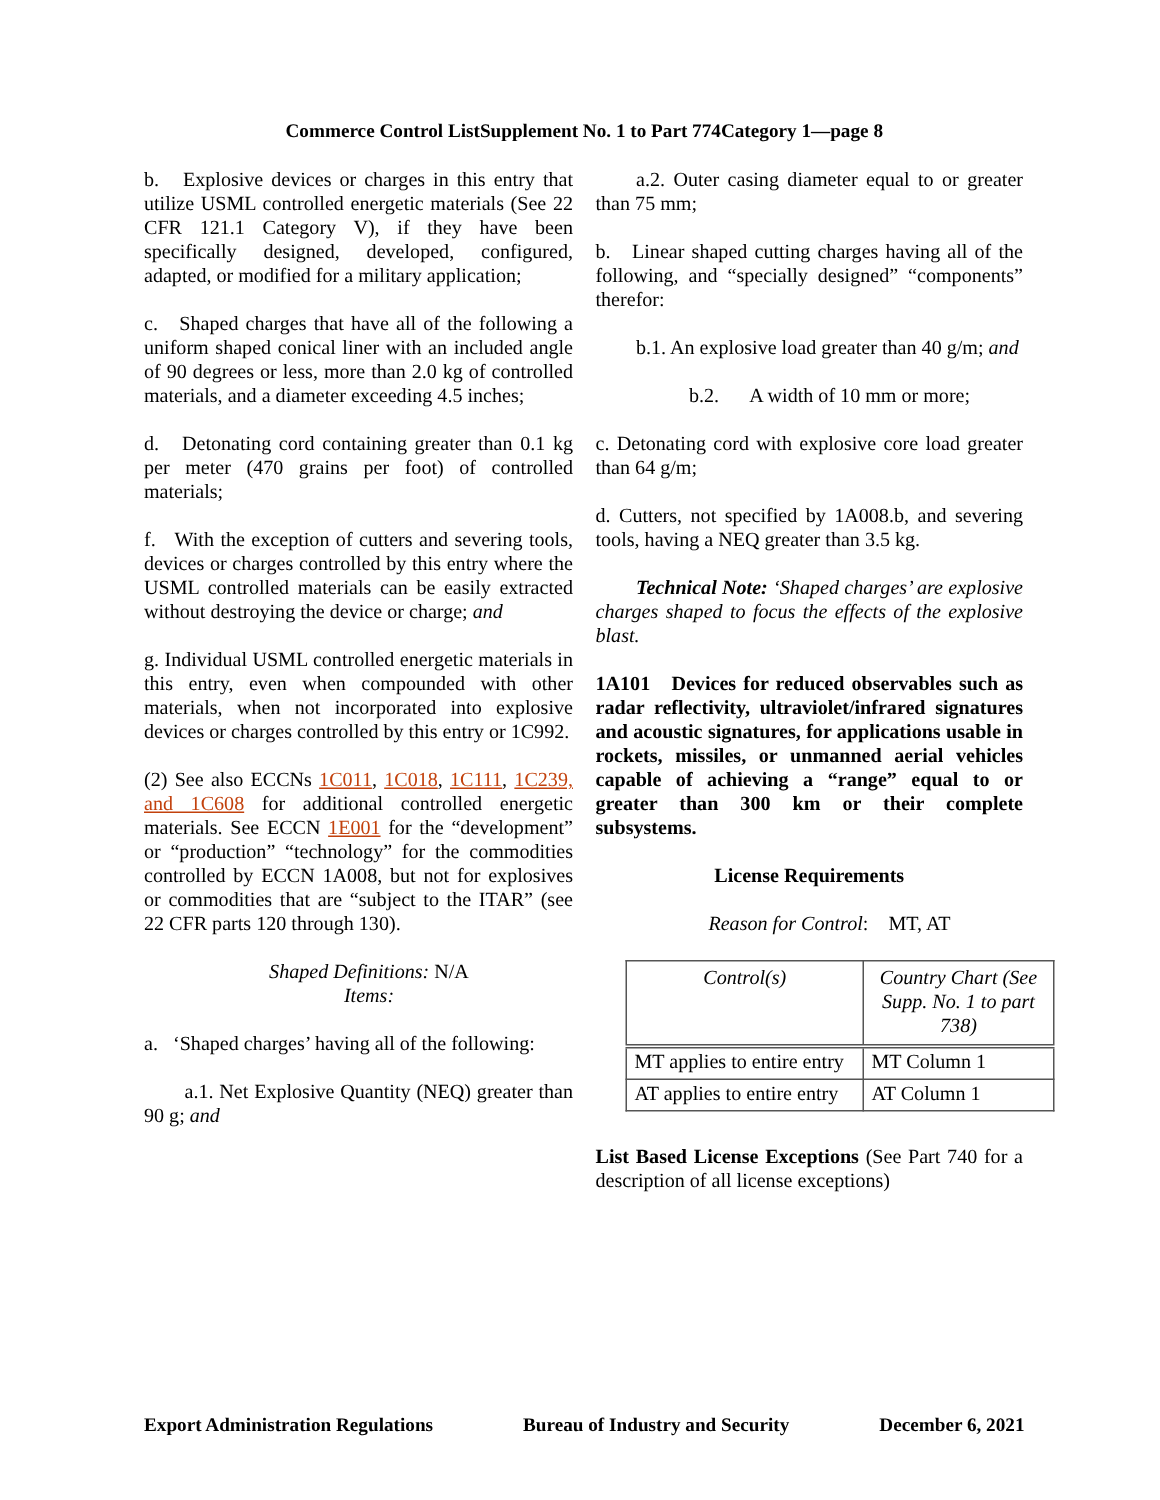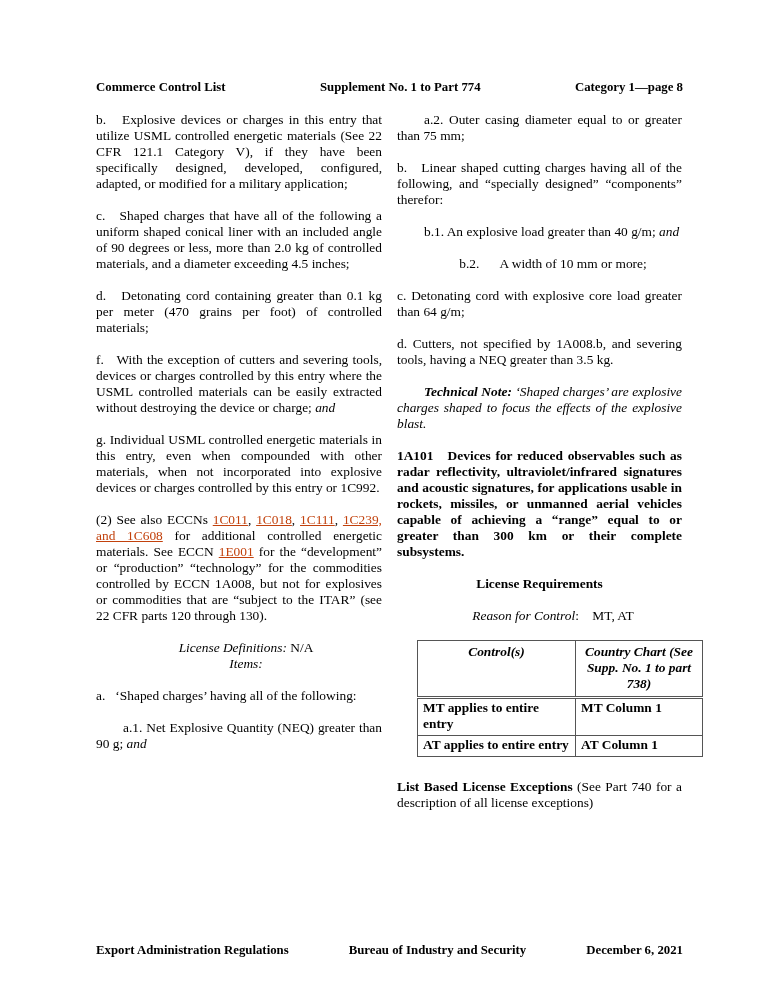--- a/index.html
+++ b/index.html
@@ -9,21 +9,21 @@
     background:#ffffff;
     font-family:"Liberation Serif","DejaVu Serif",serif;
     font-size:13.4px;line-height:16px;color:#000;
     overflow:hidden;
   }
   .pheader,.pfooter{
     position:absolute;left:96px;width:587px;
     display:flex;justify-content:space-between;
     font-weight:bold;font-size:12.8px;line-height:15px;
   }
-  .pheader{top:80px;}
+  .pheader{top:80px;justify-content:center;}
   .pfooter{top:943px;}
   .cols{
     position:absolute;top:112px;left:96px;
     display:flex;gap:15px;
   }
   .col{width:286px;}
   .col.rightcol{width:285px;}
   p{margin:0 0 16px;text-align:justify;}
   p.noj{text-align:center;}
   .ind{text-indent:27px;}
@@ -34,21 +34,20 @@
   .bi{font-weight:bold;font-style:italic;}
   .link{color:#c2410c;text-decoration:underline;cursor:pointer;}
   .gap-top{margin-top:16px;}
   table.ltable{
     border-collapse:collapse;margin:3px 0 22px 20px;
     width:267px;table-layout:fixed;
   }
   table.ltable td{
     border:1px solid #555;padding:1px 5px 3px;vertical-align:top;
     line-height:16px;
-    font-weight:bold;
   }
   table.ltable td.c1{width:149px;}
   table.ltable td.c2{width:118px;}
   table.ltable tr.hdr td{
     text-align:center;font-style:italic;
     border-bottom:3px double #555;padding:3px 4px 4px;
   }
 </style>
 </head>
 <body>
@@ -64,21 +63,21 @@
   <div class="cols">
 
     <div class="col leftcol">
       <p><span class="">b.&nbsp;&nbsp; Explosive devices or charges in this entry that utilize USML controlled energetic materials (See 22 CFR 121.1 Category V), if they have been specifically designed, developed, configured, adapted, or modified for a military application;</span></p>
       <p><span class="">c.&nbsp;&nbsp;&nbsp;Shaped charges that have all of the following a uniform shaped conical liner with an included angle of 90 degrees or less, more than 2.0 kg of controlled materials, and a diameter exceeding 4.5 inches;</span></p>
       <p><span class="">d.&nbsp;&nbsp; Detonating cord containing greater than 0.1 kg per meter (470 grains per foot) of controlled materials;</span></p>
       <p><span class="">f.&nbsp;&nbsp; With the exception of cutters and severing tools, devices or charges controlled by this entry where the USML controlled materials can be easily extracted without destroying the device or charge; </span><span class="i">and</span></p>
       <p><span class="">g. Individual USML controlled energetic materials in this entry, even when compounded with other materials, when not incorporated into explosive devices or charges controlled by this entry or 1C992.</span></p>
       <p><span class="">(2) See also ECCNs </span><span class="link">1C011</span><span class="">, </span><span class="link">1C018</span><span class="">, </span><span class="link">1C111</span><span class="">, </span><span class="link">1C239, and 1C608</span><span class="">  for additional controlled energetic materials. See ECCN </span><span class="link">1E001</span><span class=""> for the “development” or “production” “technology” for the commodities controlled by ECCN 1A008, but not for explosives or commodities that are “subject to the ITAR” (see 22 CFR parts 120 through 130).</span></p>
       <div class="shift">
-        <p class="noj"><span class="i">License Definitions:</span><span class=""> N/A</span></p>
+        <p class="noj"><span class="i">Shaped Definitions:</span><span class=""> N/A</span></p>
         <p class="noj"><span class="i">Items:</span></p>
       </div>
       <p><span class="">a.&nbsp;&nbsp; ‘Shaped charges’ having all of the following:</span></p>
       <p class="ind"><span class="">a.1. Net Explosive Quantity (NEQ) greater than 90 g; </span><span class="i">and</span></p>
     </div>
 
     <div class="col rightcol">
       <p class="ind"><span class="">a.2. Outer casing diameter equal to or greater than 75 mm;</span></p>
       <p><span class="">b.&nbsp;&nbsp; Linear shaped cutting charges having all of the following, and “specially designed” “components” therefor:</span></p>
       <p class="ind"><span class="">b.1. An explosive load greater than 40 g/m; </span><span class="i">and</span></p>

